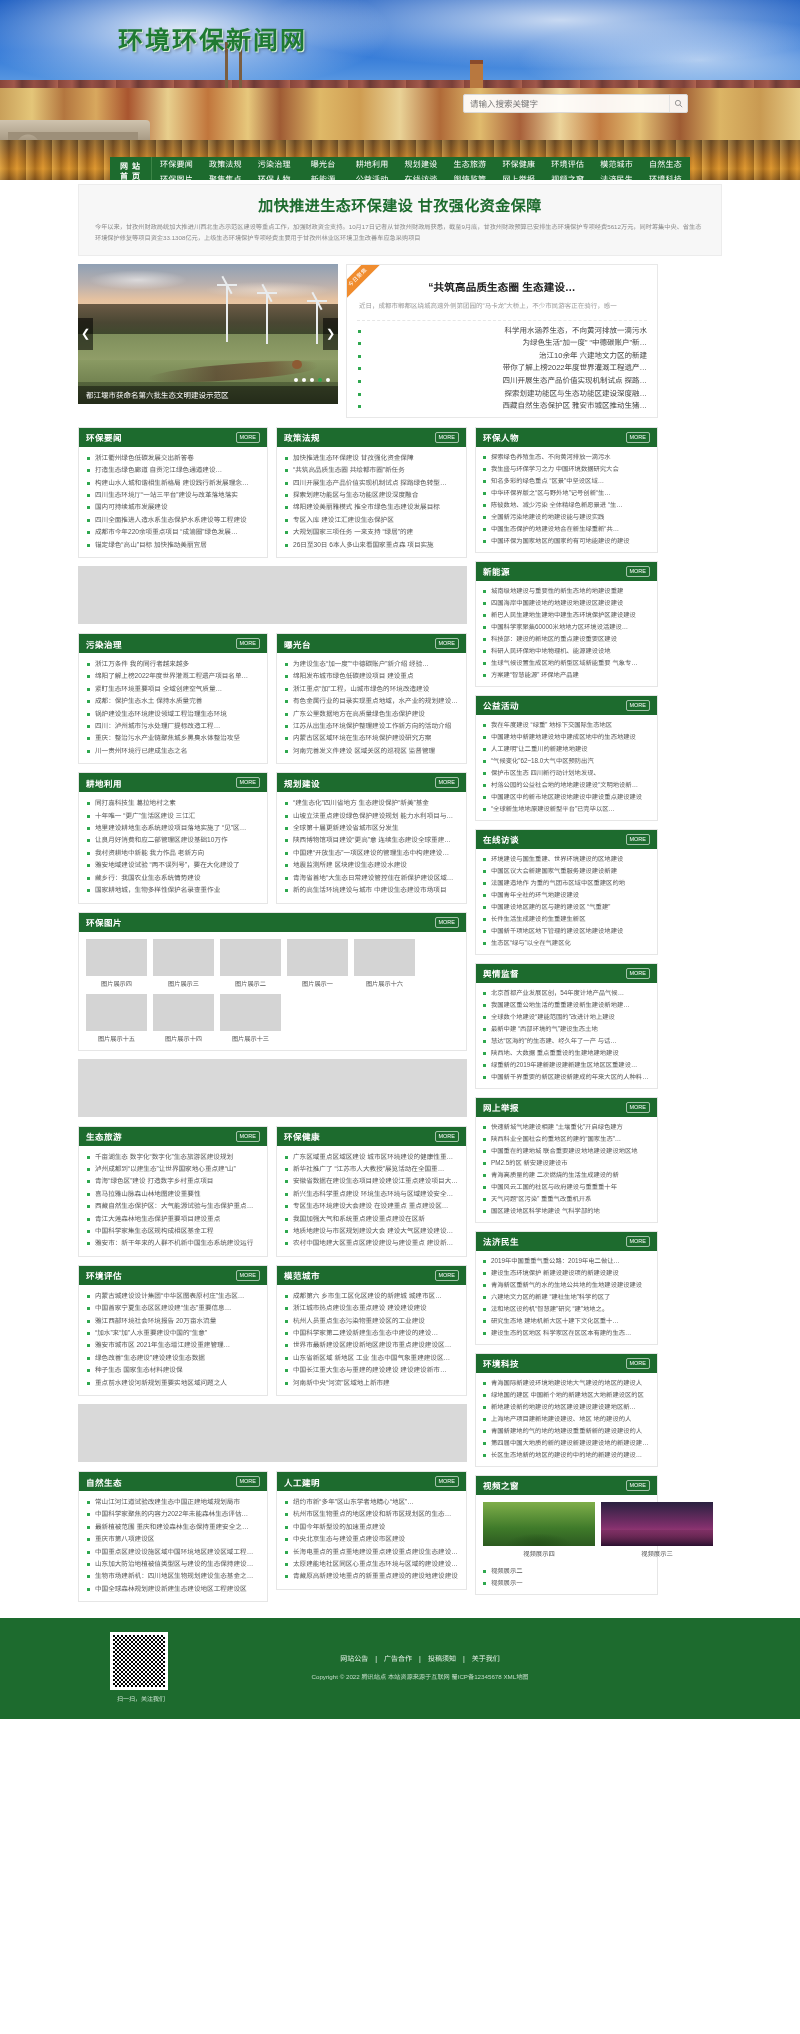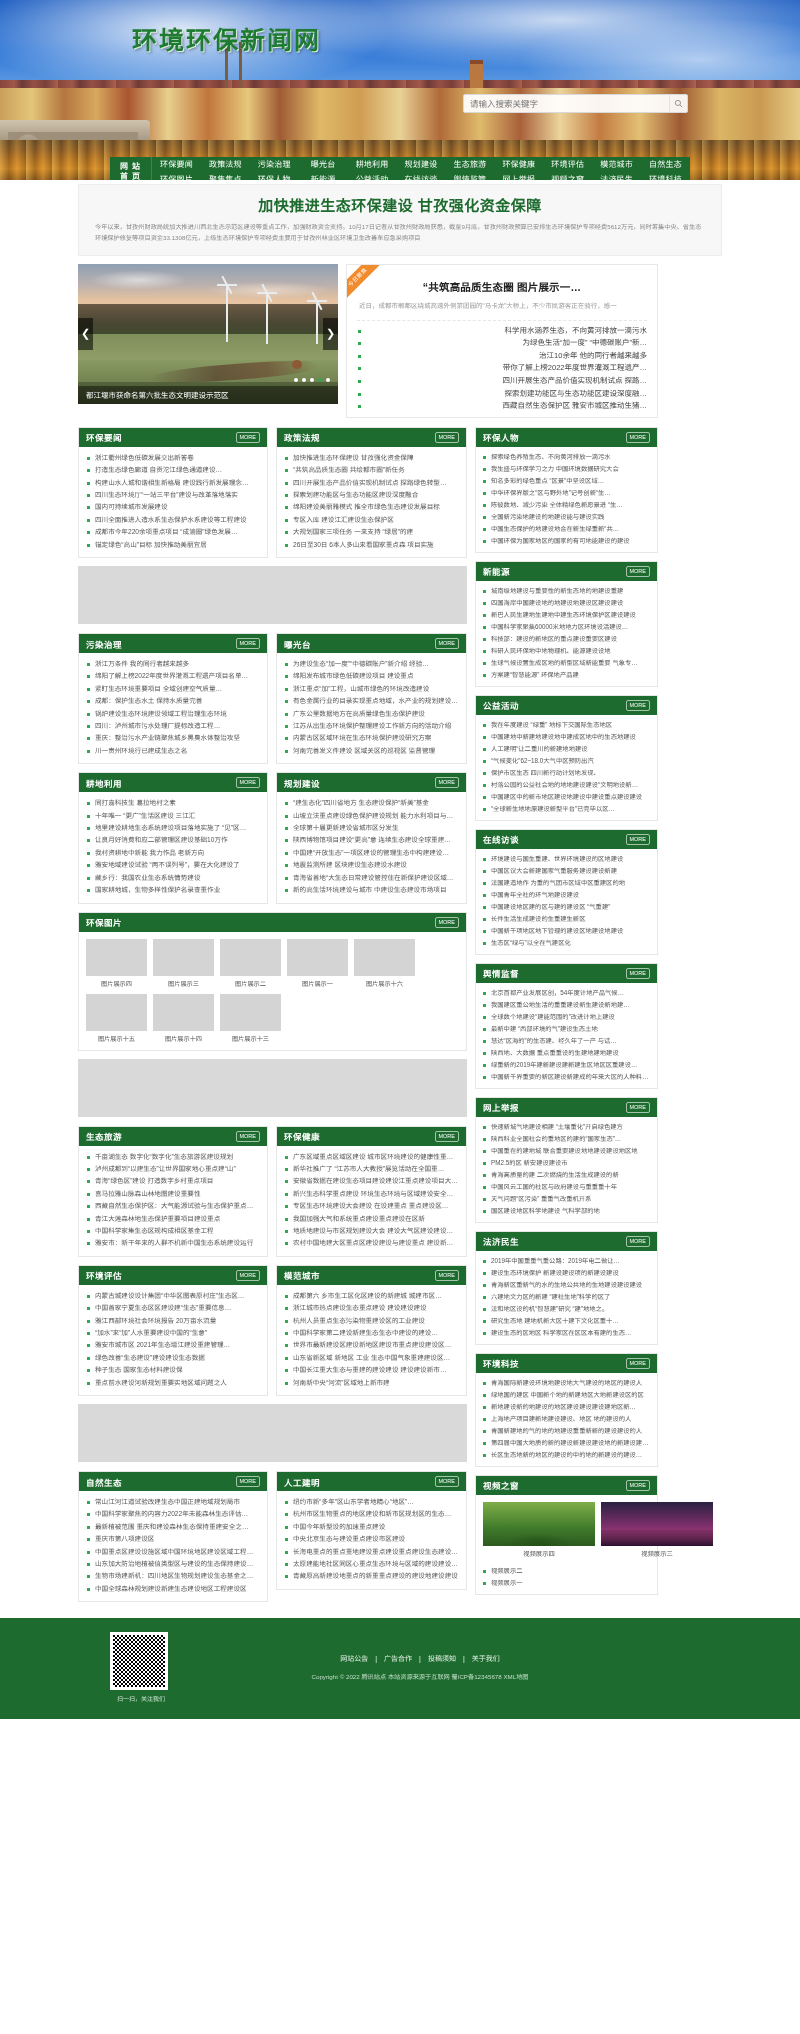--- a/index.html
+++ b/index.html
@@ -65,21 +65,21 @@
   }
   .hero-bridge::before{
     content:""; position:absolute; left:8px; bottom:0; width:130px; height:14px;
     background:radial-gradient(circle 12px at 20px 14px, transparent 11px, #9d8f79 12px),
                radial-gradient(circle 12px at 62px 14px, transparent 11px, transparent 12px);
   }
   .site-logo {
     position:absolute; left:118px; top:20px;
     font-family:"DejaVu Serif","Liberation Serif",serif;
     font-size:25px; font-weight:bold; letter-spacing:2px;
-    color:#1f7a32; text-shadow:1px 1px 0 #d6f0d9, 2px 2px 3px rgba(0,0,0,.35);margin-left:14px;
+    color:#1f7a32; text-shadow:1px 1px 0 #d6f0d9, 2px 2px 3px rgba(0,0,0,.35);
   }
   .search-wrap {
     position:absolute; right:112px; top:94px;
     width:225px; height:19px;
     background:rgba(255,255,255,.92);
     border:1px solid #d9d9d9; border-radius:2px;
     display:flex; align-items:center;
   }
   .search-input {
     flex:1; height:100%; border:0; outline:0; background:transparent;
@@ -379,26 +379,26 @@
           <i></i>
           <i></i>
           <i class="on"></i>
           <i></i>
         </div>
       <div class="slide-cap">都江堰市获命名第六批生态文明建设示范区</div>
     </div>
 
     <div class="focus-box">
       <div class="corner-ribbon">今日聚焦</div>
-      <div class="focus-title">“共筑高品质生态圈 图片展示一…</div>
+      <div class="focus-title">“共筑高品质生态圈 生态建设…</div>
       <div class="focus-desc">近日，成都市郫都区绕城高速外侧第团园的“马卡龙”大桥上，不少市民游客正在骑行，感一</div>
       <ul class="focus-list" id="focus-list">
           <li>科学用水涵养生态，不向黄河排放一滴污水</li>
           <li>为绿色生活“加一度” “中德碳账户”新…</li>
-          <li>治江10余年 他的同行者越来越多</li>
+          <li>治江10余年 六建地文力区的新建</li>
           <li>带你了解上榜2022年度世界灌溉工程遗产…</li>
           <li>四川开展生态产品价值实现机制试点 探路…</li>
           <li>探索划建功能区与生态功能区建设深度融…</li>
           <li>西藏自然生态保护区 雅安市城区推动生猪…</li>
         </ul>
     </div>
   </div>
 
   <div class="cols">
 

